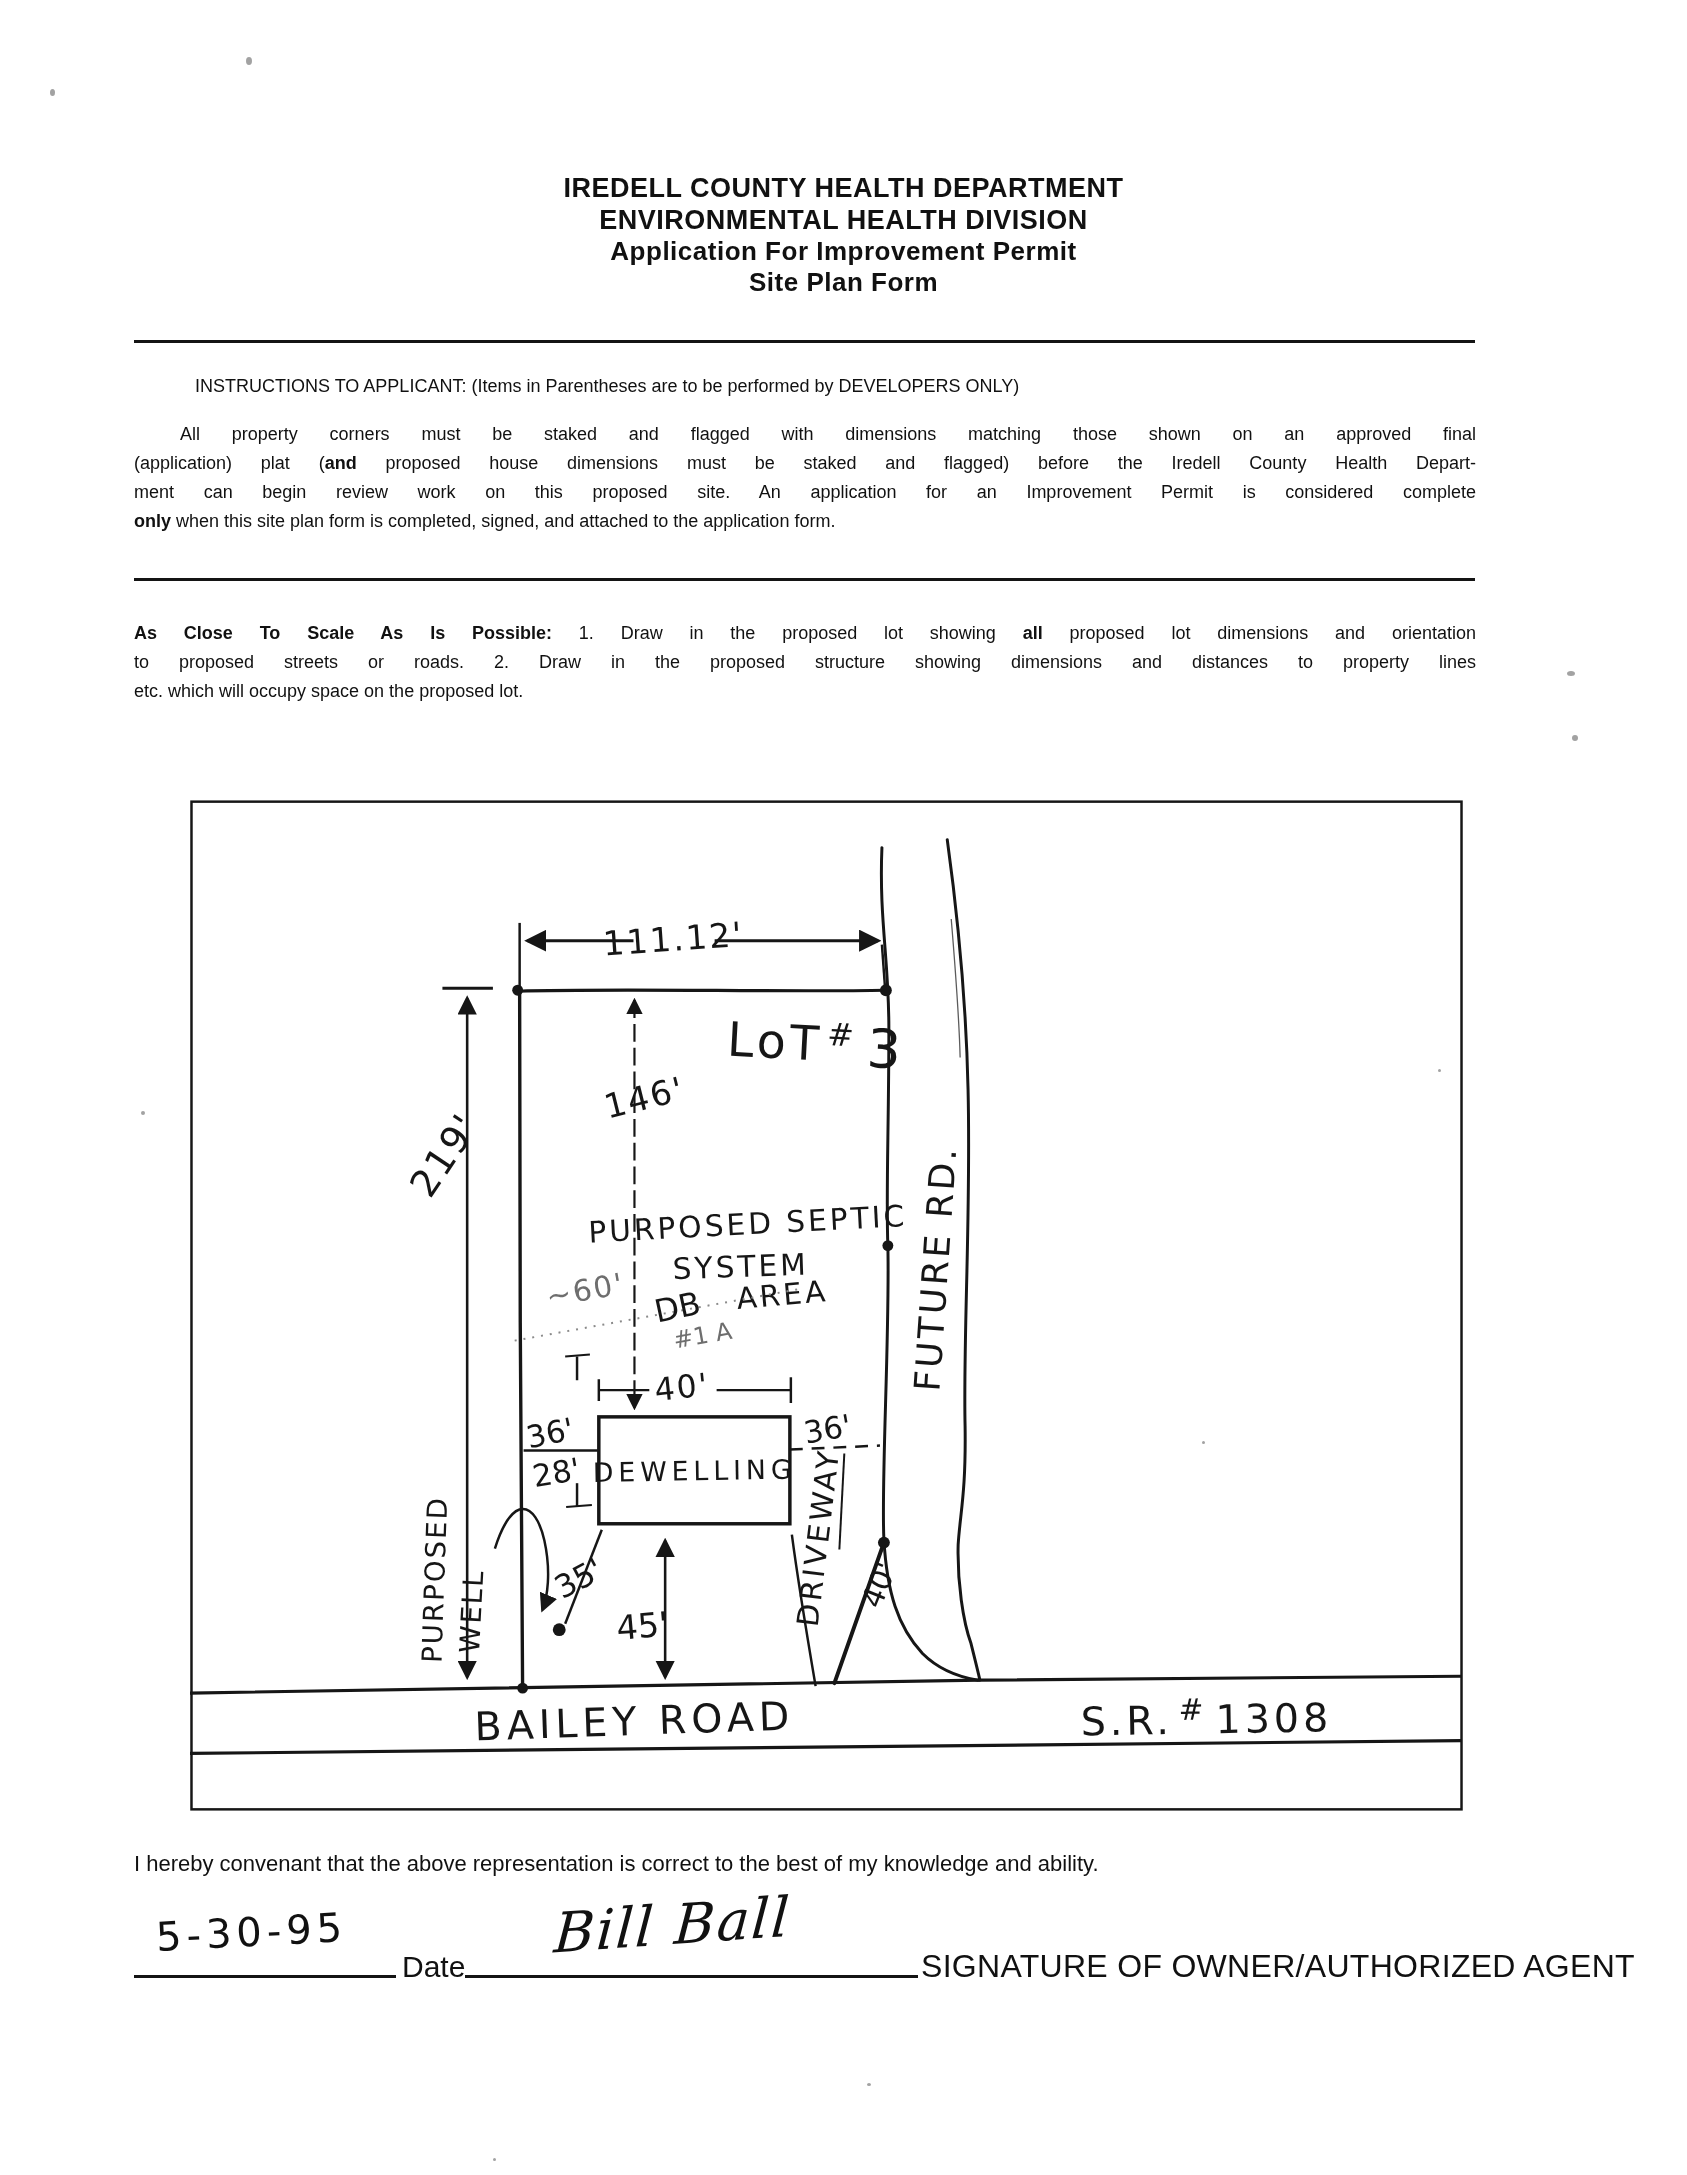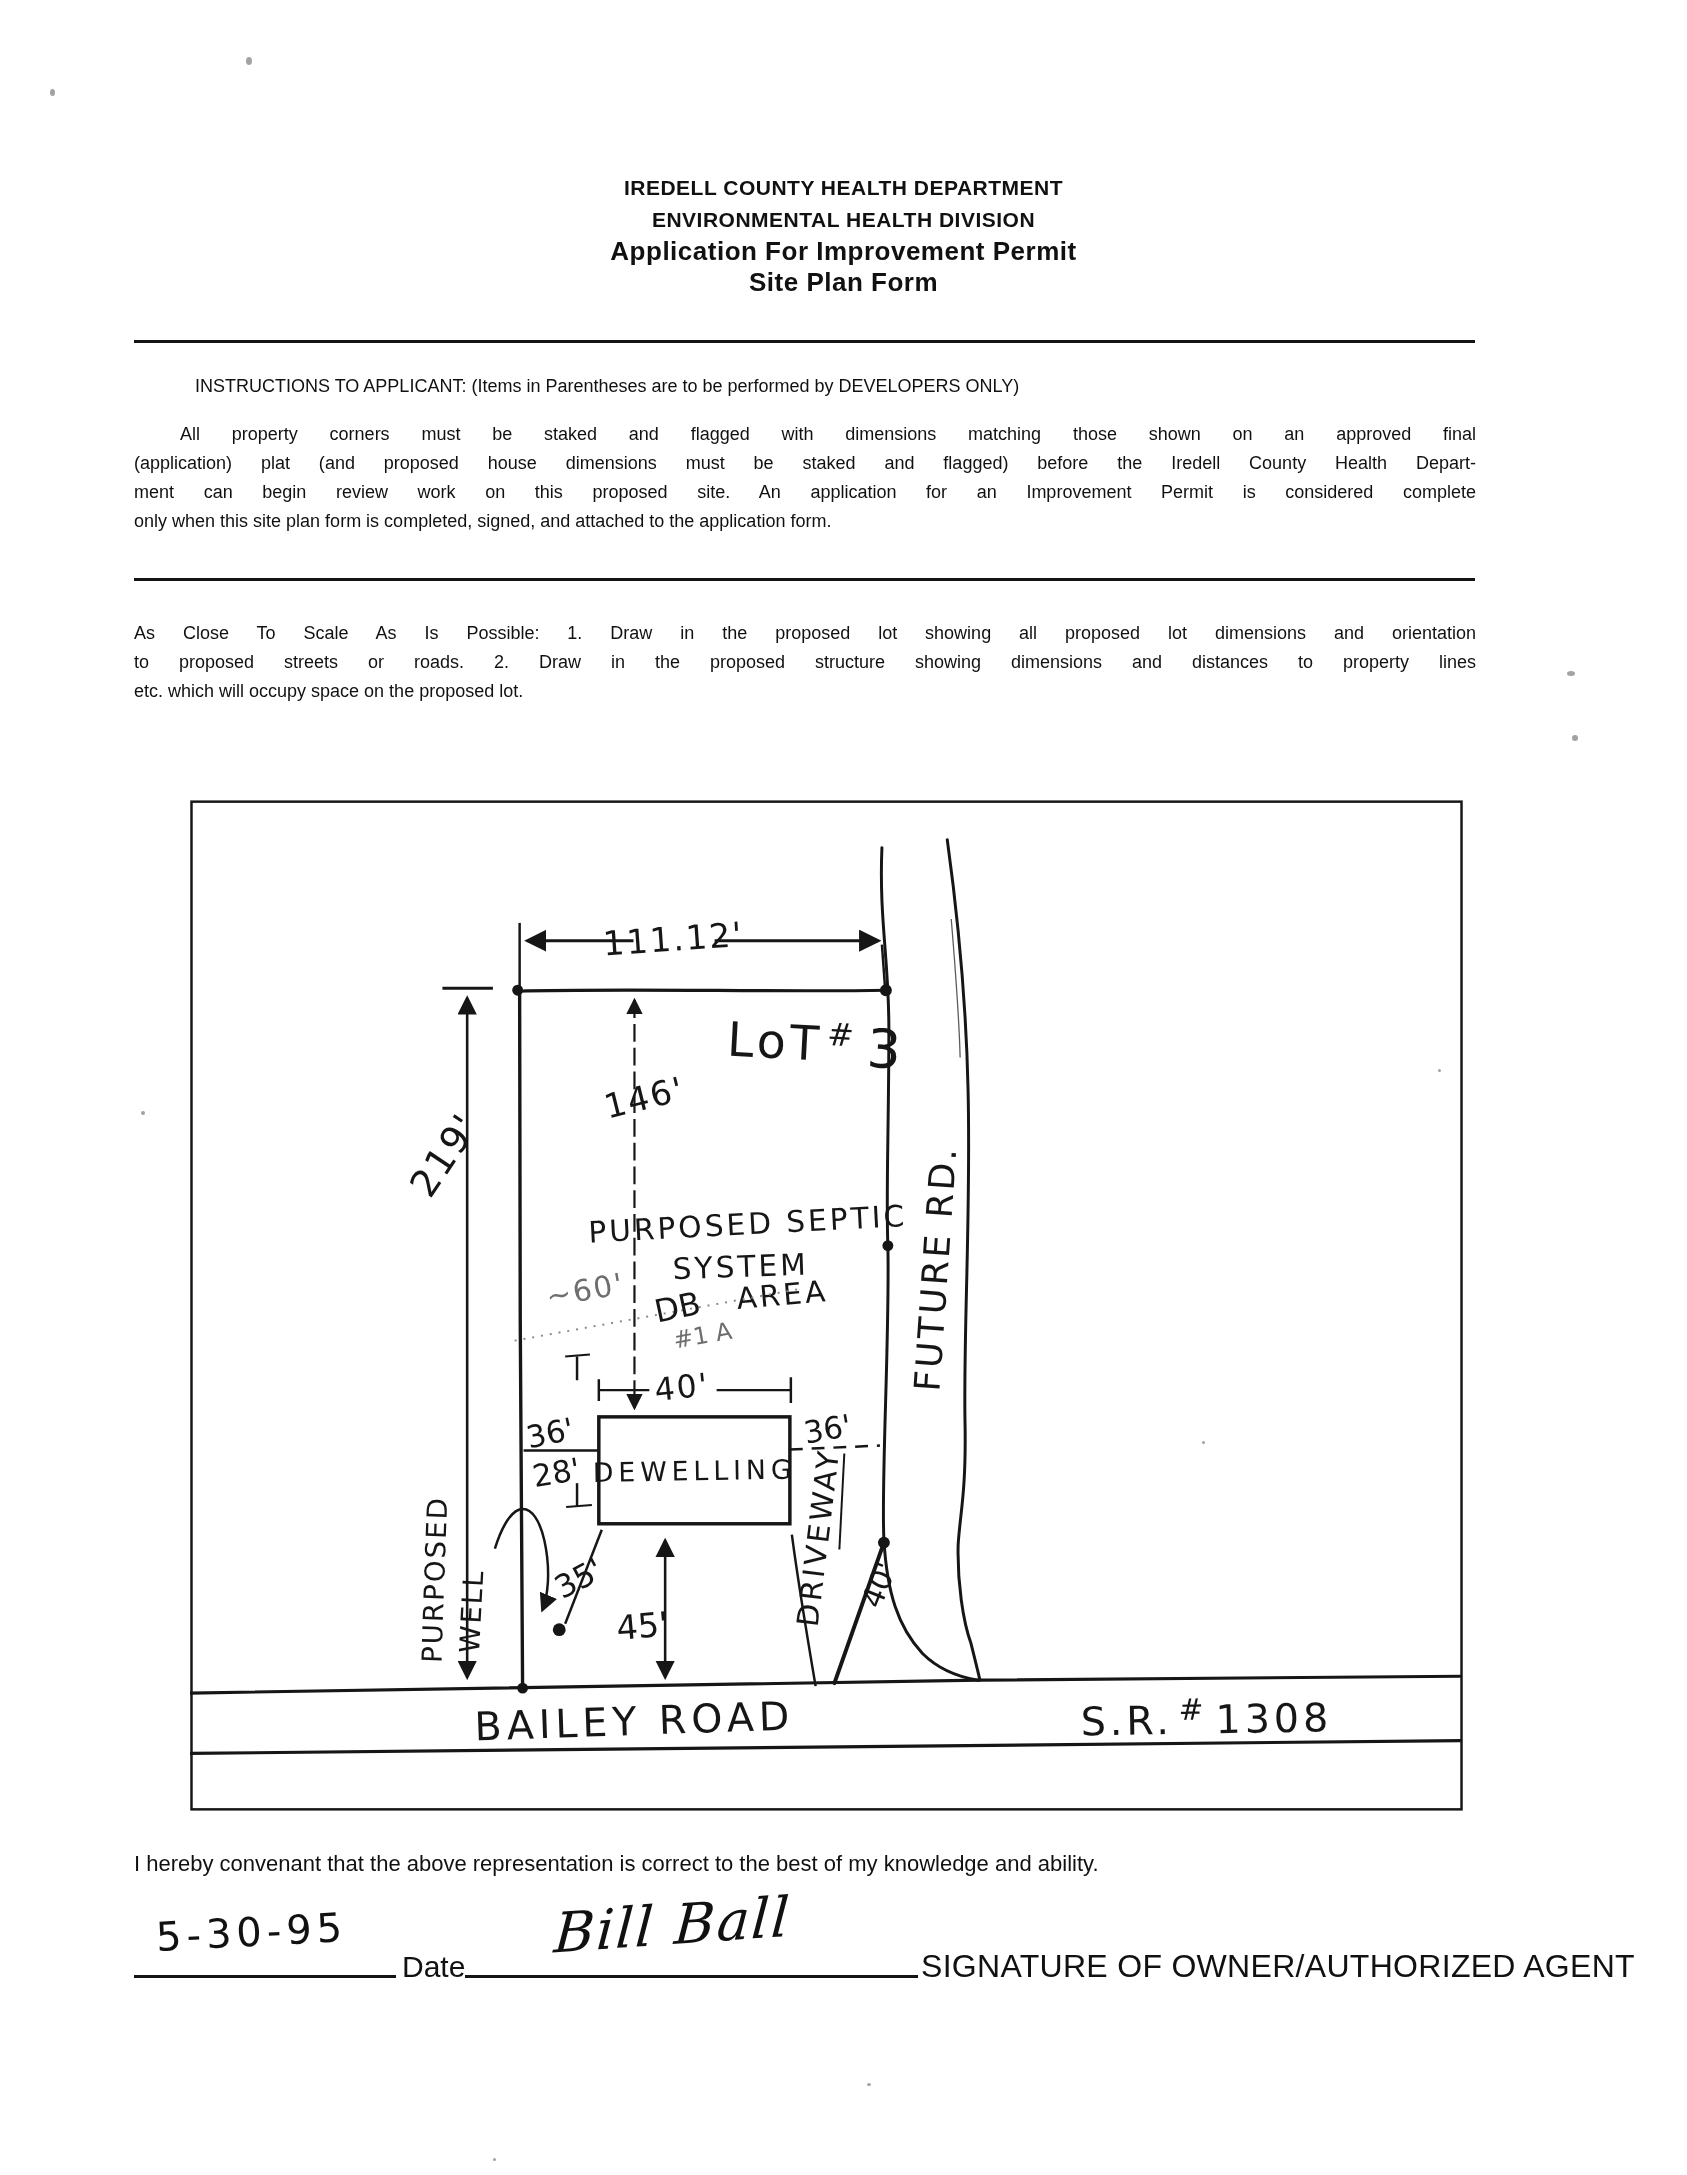--- a/index.html
+++ b/index.html
@@ -3,28 +3,28 @@
 <meta charset="utf-8">
 <style>
   html,body{margin:0;padding:0;background:#9a9a9a;}
   .page{
     position:relative;width:1687px;height:2175px;background:#ffffff;
     font-family:"Liberation Sans",sans-serif;color:#111;overflow:hidden;
     margin:0 auto;
   }
   .abs{position:absolute;}
   .hdr{left:9px;top:172px;width:1669px;text-align:center;font-weight:bold;letter-spacing:0.5px;}
-  .hdr .h1{font-size:21px;line-height:32px;}
+  .hdr .h1{font-size:27px;line-height:32px;}
   .hdr .h2{font-size:26px;line-height:31px;}
   .rule{height:3px;background:#141414;}
   .bodytxt{font-size:18px;line-height:29px;}
   .jline{text-align:justify;text-align-last:justify;}
   .lline{text-align:left;}
   .indent{text-indent:46px;}
-  .b{font-weight:normal;}
+  .b{font-weight:bold;}
   .ht{font-family:"DejaVu Sans",sans-serif;fill:#161616;}
   .pencil{fill:#6e6e6e;}
   .speck{position:absolute;background:#555;border-radius:50%;opacity:.55;}
   .scriptsig{
     font-family:"DejaVu Serif",serif;font-style:italic;font-size:55px;
     transform:rotate(-4deg) skewX(-8deg);letter-spacing:2px;white-space:nowrap;
   }
   .handdate{
     font-family:"DejaVu Sans",sans-serif;font-size:40px;letter-spacing:5px;
     transform:rotate(-3deg);white-space:nowrap;

